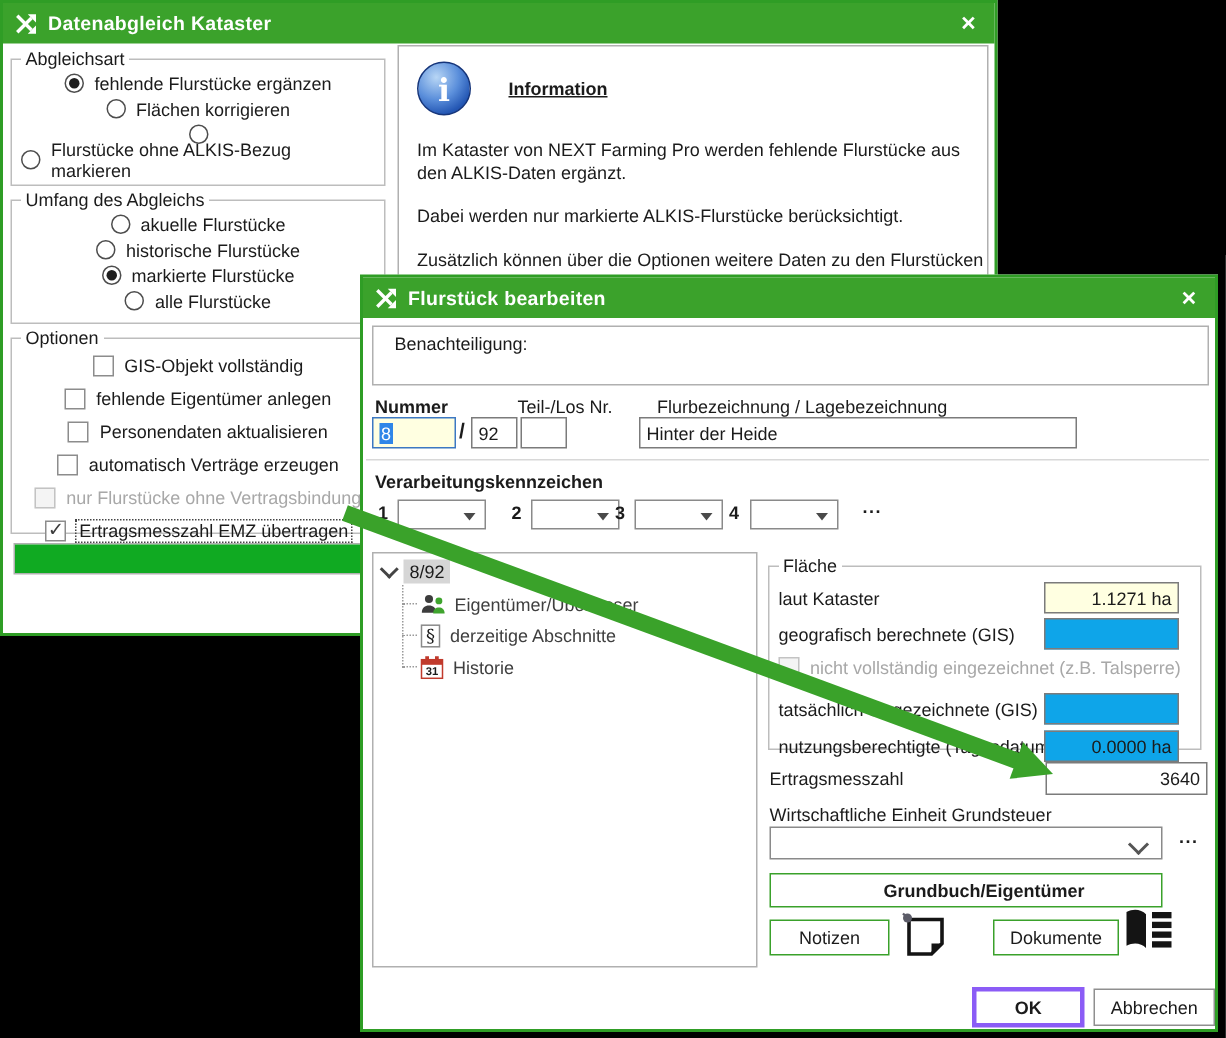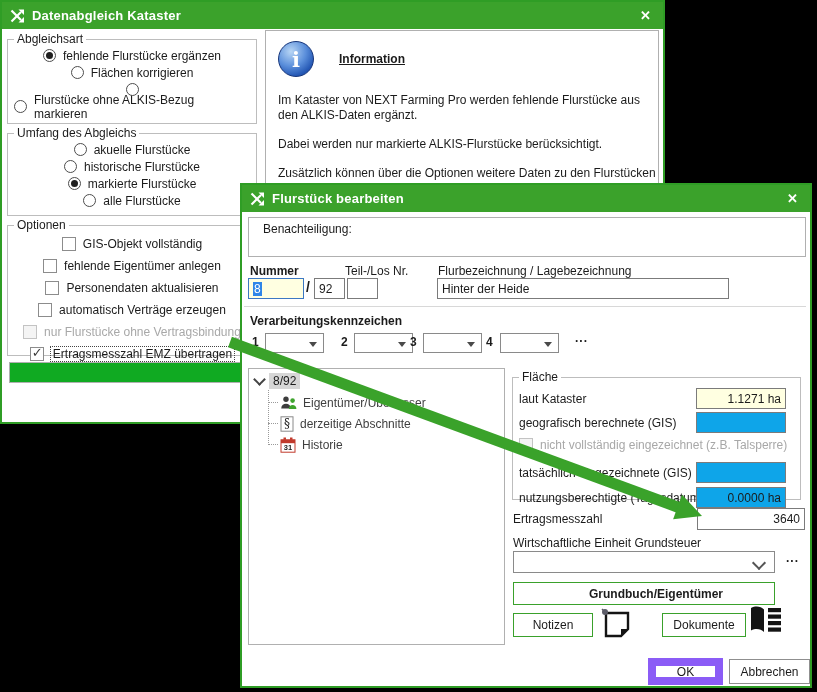--- a/index.html
+++ b/index.html
@@ -38,21 +38,21 @@
   .tb.focus{border-color:#3c78c3;}
   .seltext{background:#2f86e8;color:#fff;padding:0 1px;}
   .blbl{font-weight:bold;}
   .sep{border-top:1px solid #d8d8d8;height:0;}
   .combo{position:absolute;box-sizing:border-box;border:1px solid #8a8a8a;background:#fff;height:20px;}
   .combo::after{content:"";position:absolute;right:6px;top:8px;border:4px solid transparent;border-top:5px solid #4a4a4a;}
   .chev{position:absolute;right:10px;top:6px;width:8px;height:8px;border-right:2px solid #555;border-bottom:2px solid #555;transform:rotate(45deg);}
   .gbtn{position:absolute;box-sizing:border-box;border:1px solid #3aa12b;background:#fff;
         display:flex;align-items:center;justify-content:center;cursor:default;}
   .gbtn.bold{font-weight:bold;}
-  .okbtn{border:8px solid #8b5cf6;font-weight:normal;}
+  .okbtn{border:3px solid #8b5cf6;font-weight:bold;}
   .graybtn{border:1px solid #8f8f8f;}
   .tree{padding:4px 0 0 4px;}
   .tree-root{display:flex;align-items:center;gap:5px;margin-left:2px;}
   .tree-chev{width:7px;height:7px;border-right:2px solid #444;border-bottom:2px solid #444;transform:rotate(45deg);margin-top:-4px;flex:none;}
   .tree-rootlbl{background:#d6d6d6;padding:1px 4px;}
   .tree-kids{margin-left:15px;position:relative;margin-top:3px;}
   .tree-kids::before{content:"";position:absolute;left:0;top:-2px;bottom:10px;border-left:1px dotted #9a9a9a;}
   .tree-item{display:flex;align-items:center;gap:6px;height:21px;color:#3f3f3f;position:relative;padding-left:12px;}
   .tree-item::before{content:"";position:absolute;left:0;top:10px;width:10px;border-top:1px dotted #9a9a9a;}
   .flbl{position:absolute;white-space:nowrap;}
@@ -177,21 +177,21 @@
     <div class="abs flbl blbl" style="left:8px;top:79px;">Nummer</div>
     <div class="abs flbl" style="left:103px;top:79px;">Teil-/Los Nr.</div>
     <div class="abs flbl" style="left:196px;top:79px;">Flurbezeichnung / Lagebezeichnung</div>
 
     <div class="tb yellow focus" style="left:6px;top:93px;width:56px;">
       <span class="seltext">8</span>
     </div>
     <div class="abs flbl blbl" style="left:64px;top:94px;font-size:14px;">/</div>
     <div class="tb" style="left:72px;top:93px;width:31px;">92</div>
     <div class="tb" style="left:105px;top:93px;width:31px;"></div>
-    <div class="tb" style="left:195px;top:93px;width:292px;">Hinter der Heide</div>
+    <div class="tb" style="left:184px;top:93px;width:292px;">Hinter der Heide</div>
 
     <div class="abs sep" style="left:2px;top:121px;width:562px;"></div>
 
     <div class="abs flbl blbl" style="left:8px;top:129px;">Verarbeitungskennzeichen</div>
     <div class="abs flbl blbl" style="left:10px;top:150px;">1</div>
     <div class="combo" style="left:23px;top:148px;width:59px;"></div>
     <div class="abs flbl blbl" style="left:99px;top:150px;">2</div>
     <div class="combo" style="left:112px;top:148px;width:59px;"></div>
     <div class="abs flbl blbl" style="left:168px;top:150px;">3</div>
     <div class="combo" style="left:181px;top:148px;width:59px;"></div>

